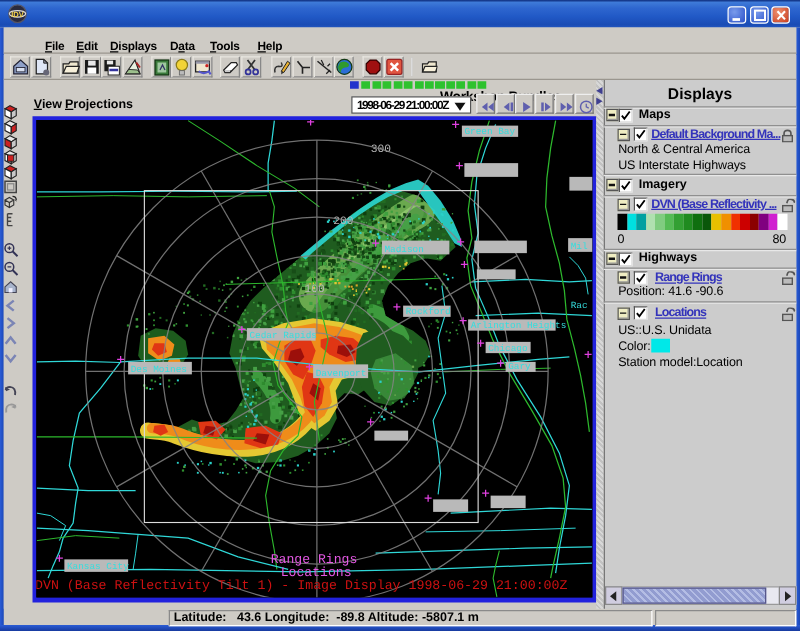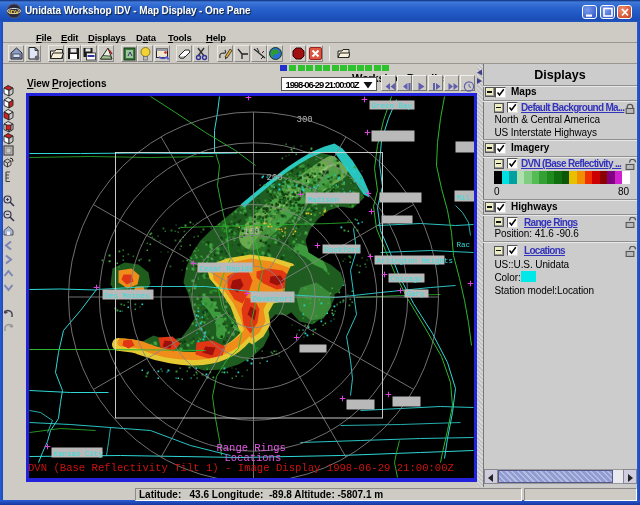--- a/index.html
+++ b/index.html
@@ -49,21 +49,20 @@
   <div id="bleft" style="left:0;top:22px;width:3px;height:483px"></div>
   <div id="bright" style="left:637px;top:22px;width:3px;height:483px"></div>
   <div id="bbottom" style="left:0;top:500px;width:640px;height:5px;background:linear-gradient(180deg,#2a5cd6,#16389c)"></div>
 
   <div id="title">
     <svg style="position:absolute;left:6px;top:3px" width="16" height="16" viewBox="0 0 16 16">
       <circle cx="8" cy="8" r="7" fill="#2a2a3e" stroke="#556" stroke-width="1"></circle>
       <ellipse cx="8" cy="8" rx="6.5" ry="2.6" fill="none" stroke="#ddd" stroke-width="1"></ellipse>
       <text x="8" y="10.5" font-size="6" fill="#f5d34a" text-anchor="middle" font-weight="bold">IDV</text>
     </svg>
-    <div class="txt">Unidata Workshop IDV - Map Display - One Pane</div>
     <div class="xpbtn" style="left:581.5px">
         <svg width="14" height="13" viewBox="0 0 14 13">
           <rect x="3" y="8.5" width="6" height="2.2" fill="#fff"></rect>
         </svg>
       </div>
     <div class="xpbtn" style="left:599.5px">
         <svg width="14" height="13" viewBox="0 0 14 13">
           <rect x="3" y="2.5" width="8" height="7.5" fill="none" stroke="#fff" stroke-width="1.6"></rect>
         </svg>
       </div>

